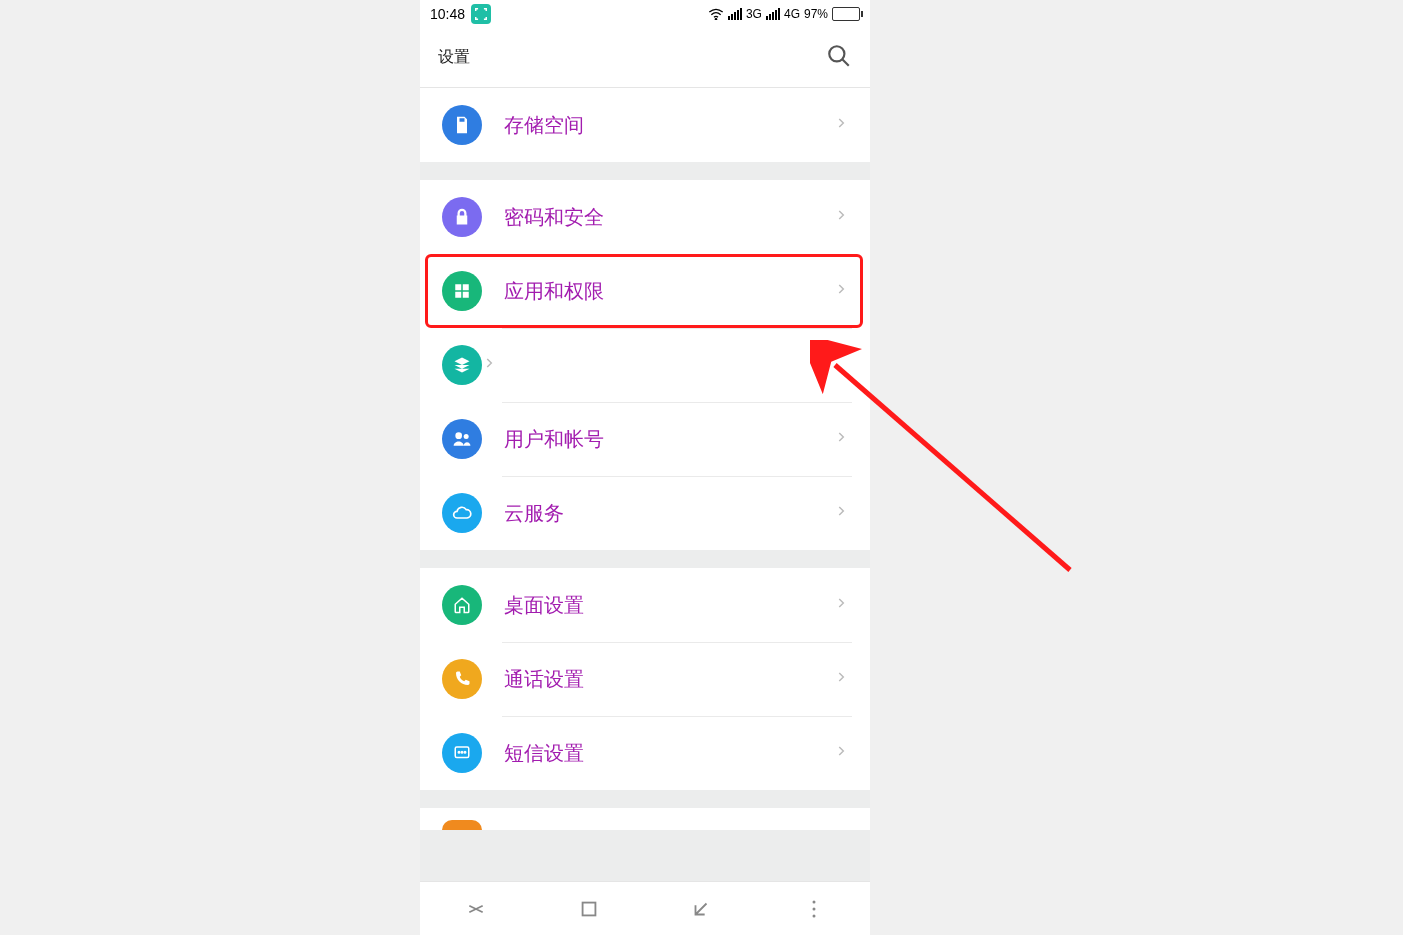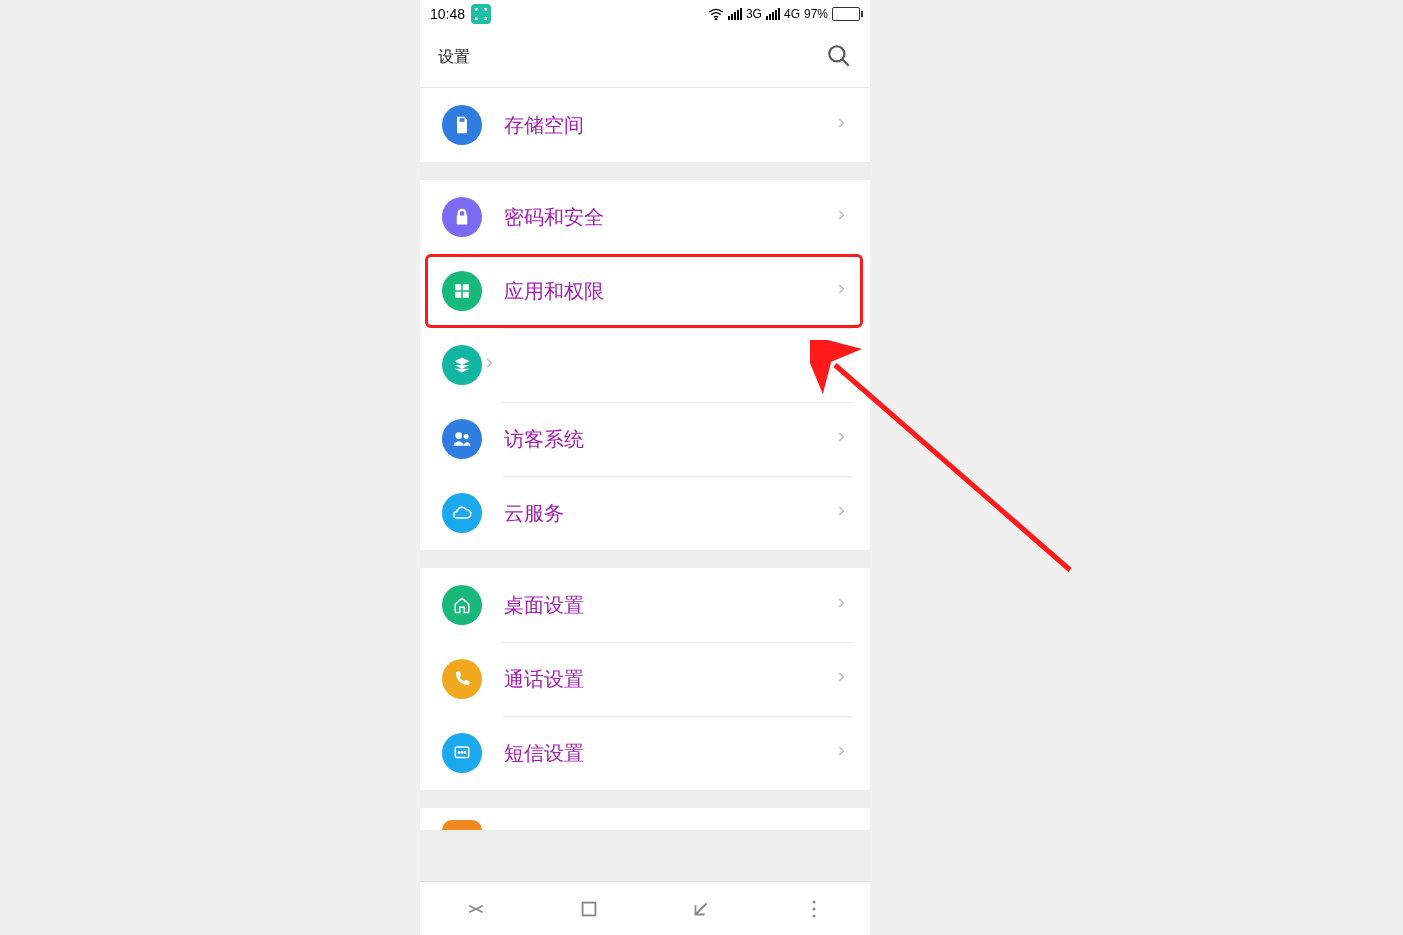--- a/index.html
+++ b/index.html
@@ -222,21 +222,21 @@
         </span>
       </div>
       <div class="row">
         <span class="icon-circle" style="background:#2f7de1;">
           <svg width="20" height="20" viewBox="0 0 24 24" fill="#fff">
               <circle cx="8" cy="8" r="4"></circle>
               <circle cx="17" cy="9" r="3"></circle>
               <path d="M2 20c0-3 3-5 6-5s6 2 6 5zm12 0c0-2 2-4 4-4s3 1 4 3v1z"></path>
             </svg>
         </span>
-        <span class="row-label">访客系统</span>
+        <span class="row-label">用户和帐号</span>
         <span class="chev">
           <svg width="14" height="14" viewBox="0 0 24 24" fill="none" stroke="#bbb" stroke-width="2.5">
               <path d="M9 5l7 7-7 7"></path>
             </svg>
         </span>
       </div>
       <div class="row">
         <span class="icon-circle" style="background:#1aa8ee;">
           <svg width="20" height="20" viewBox="0 0 24 24" fill="none" stroke="#fff" stroke-width="2">
               <path d="M6 18a4 4 0 010-8 6 6 0 0111-2 5 5 0 011 10z"></path>

